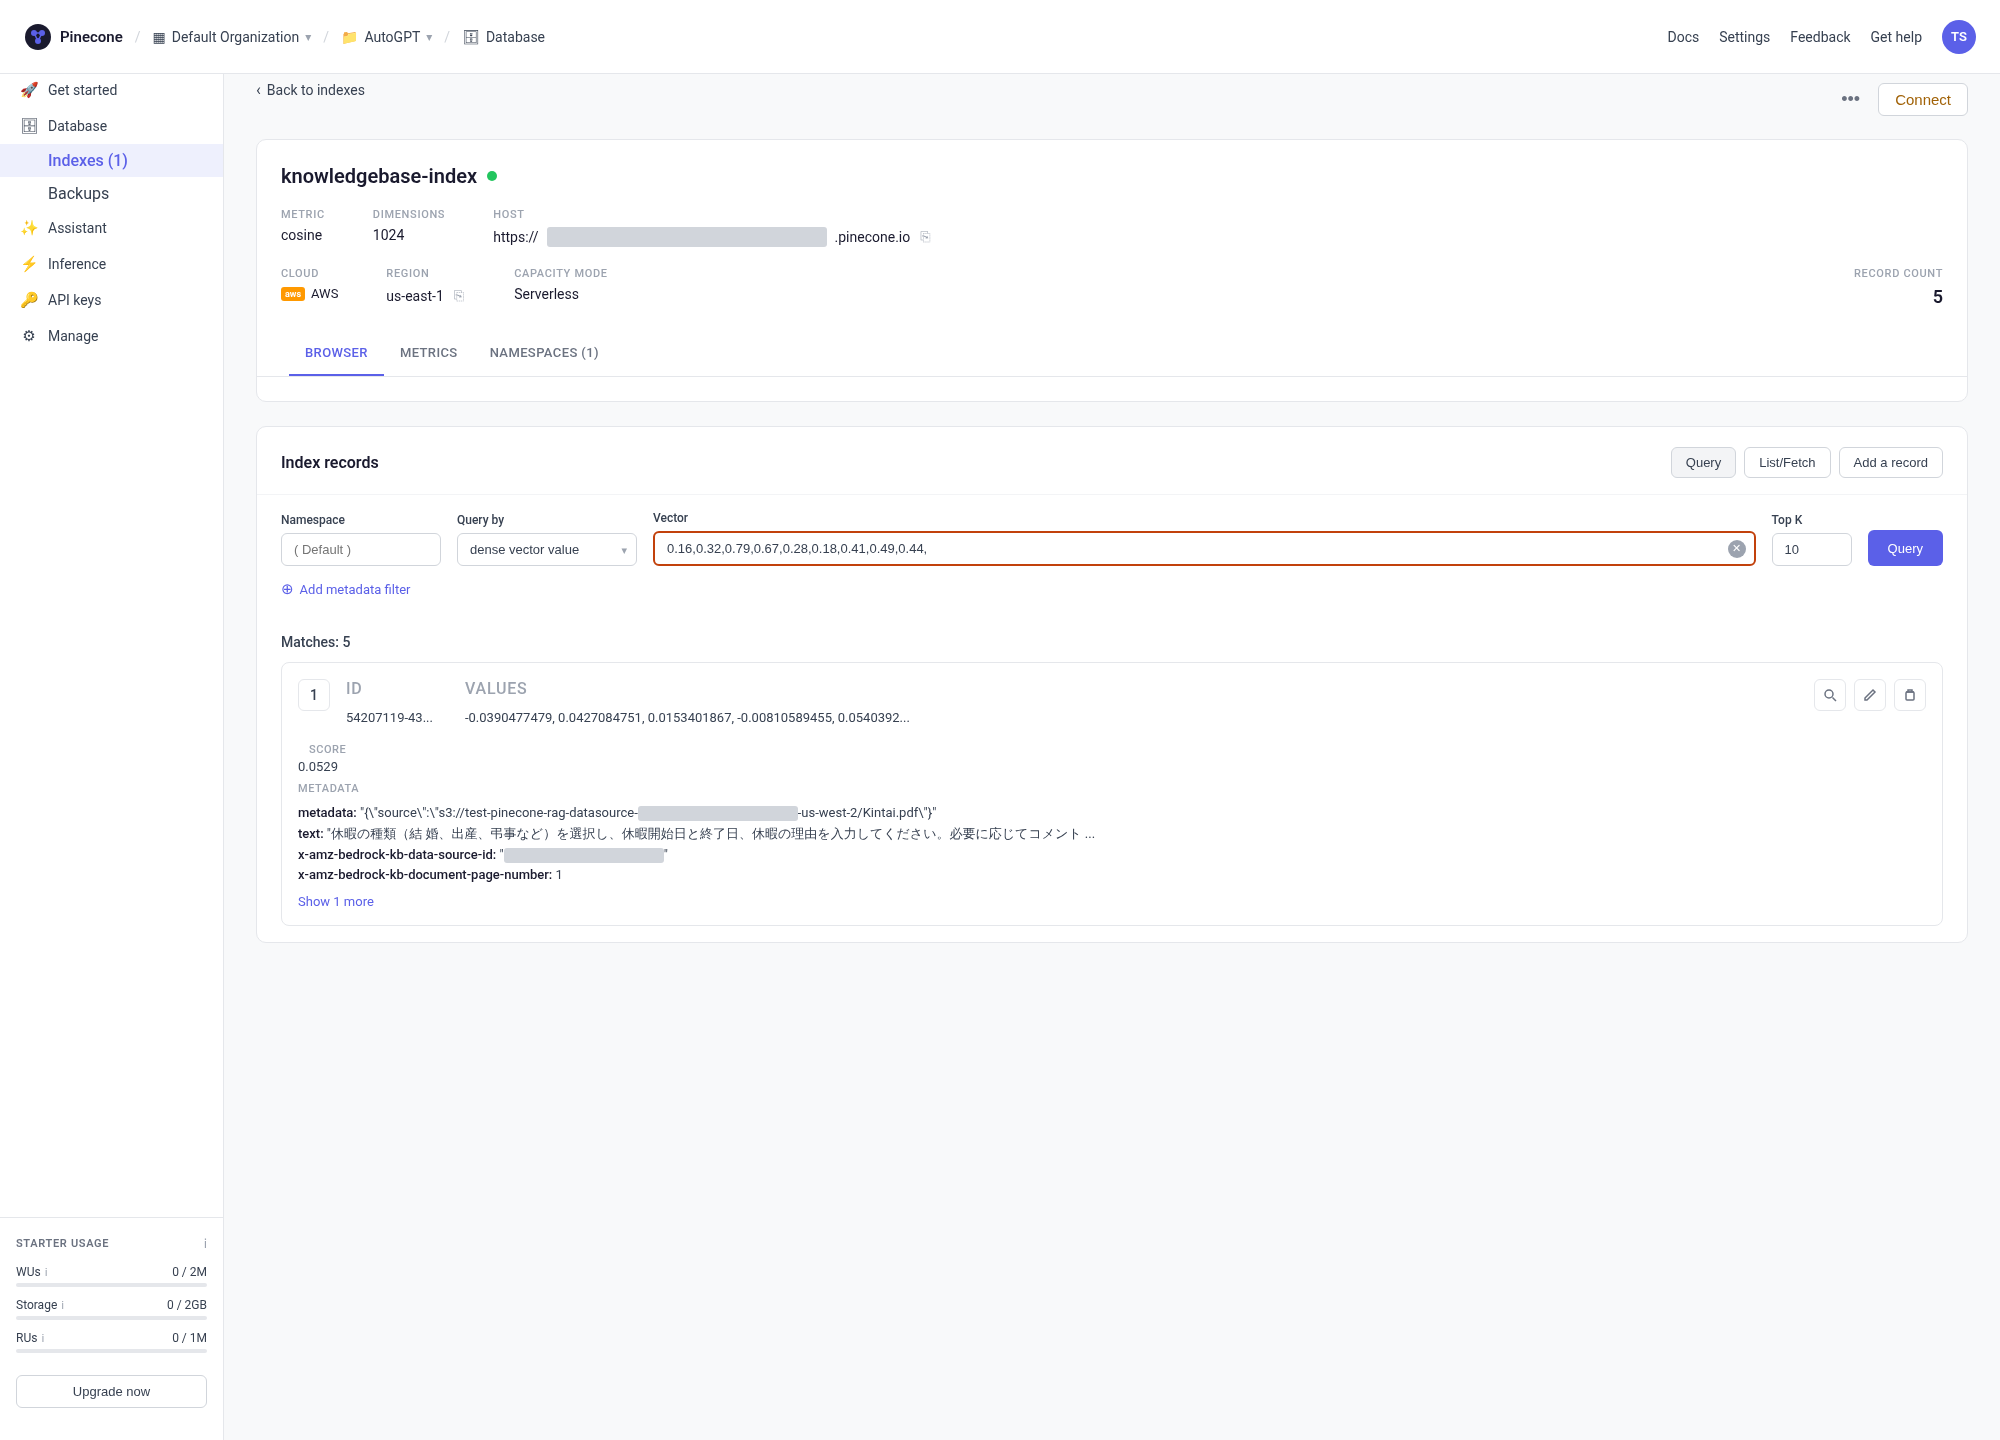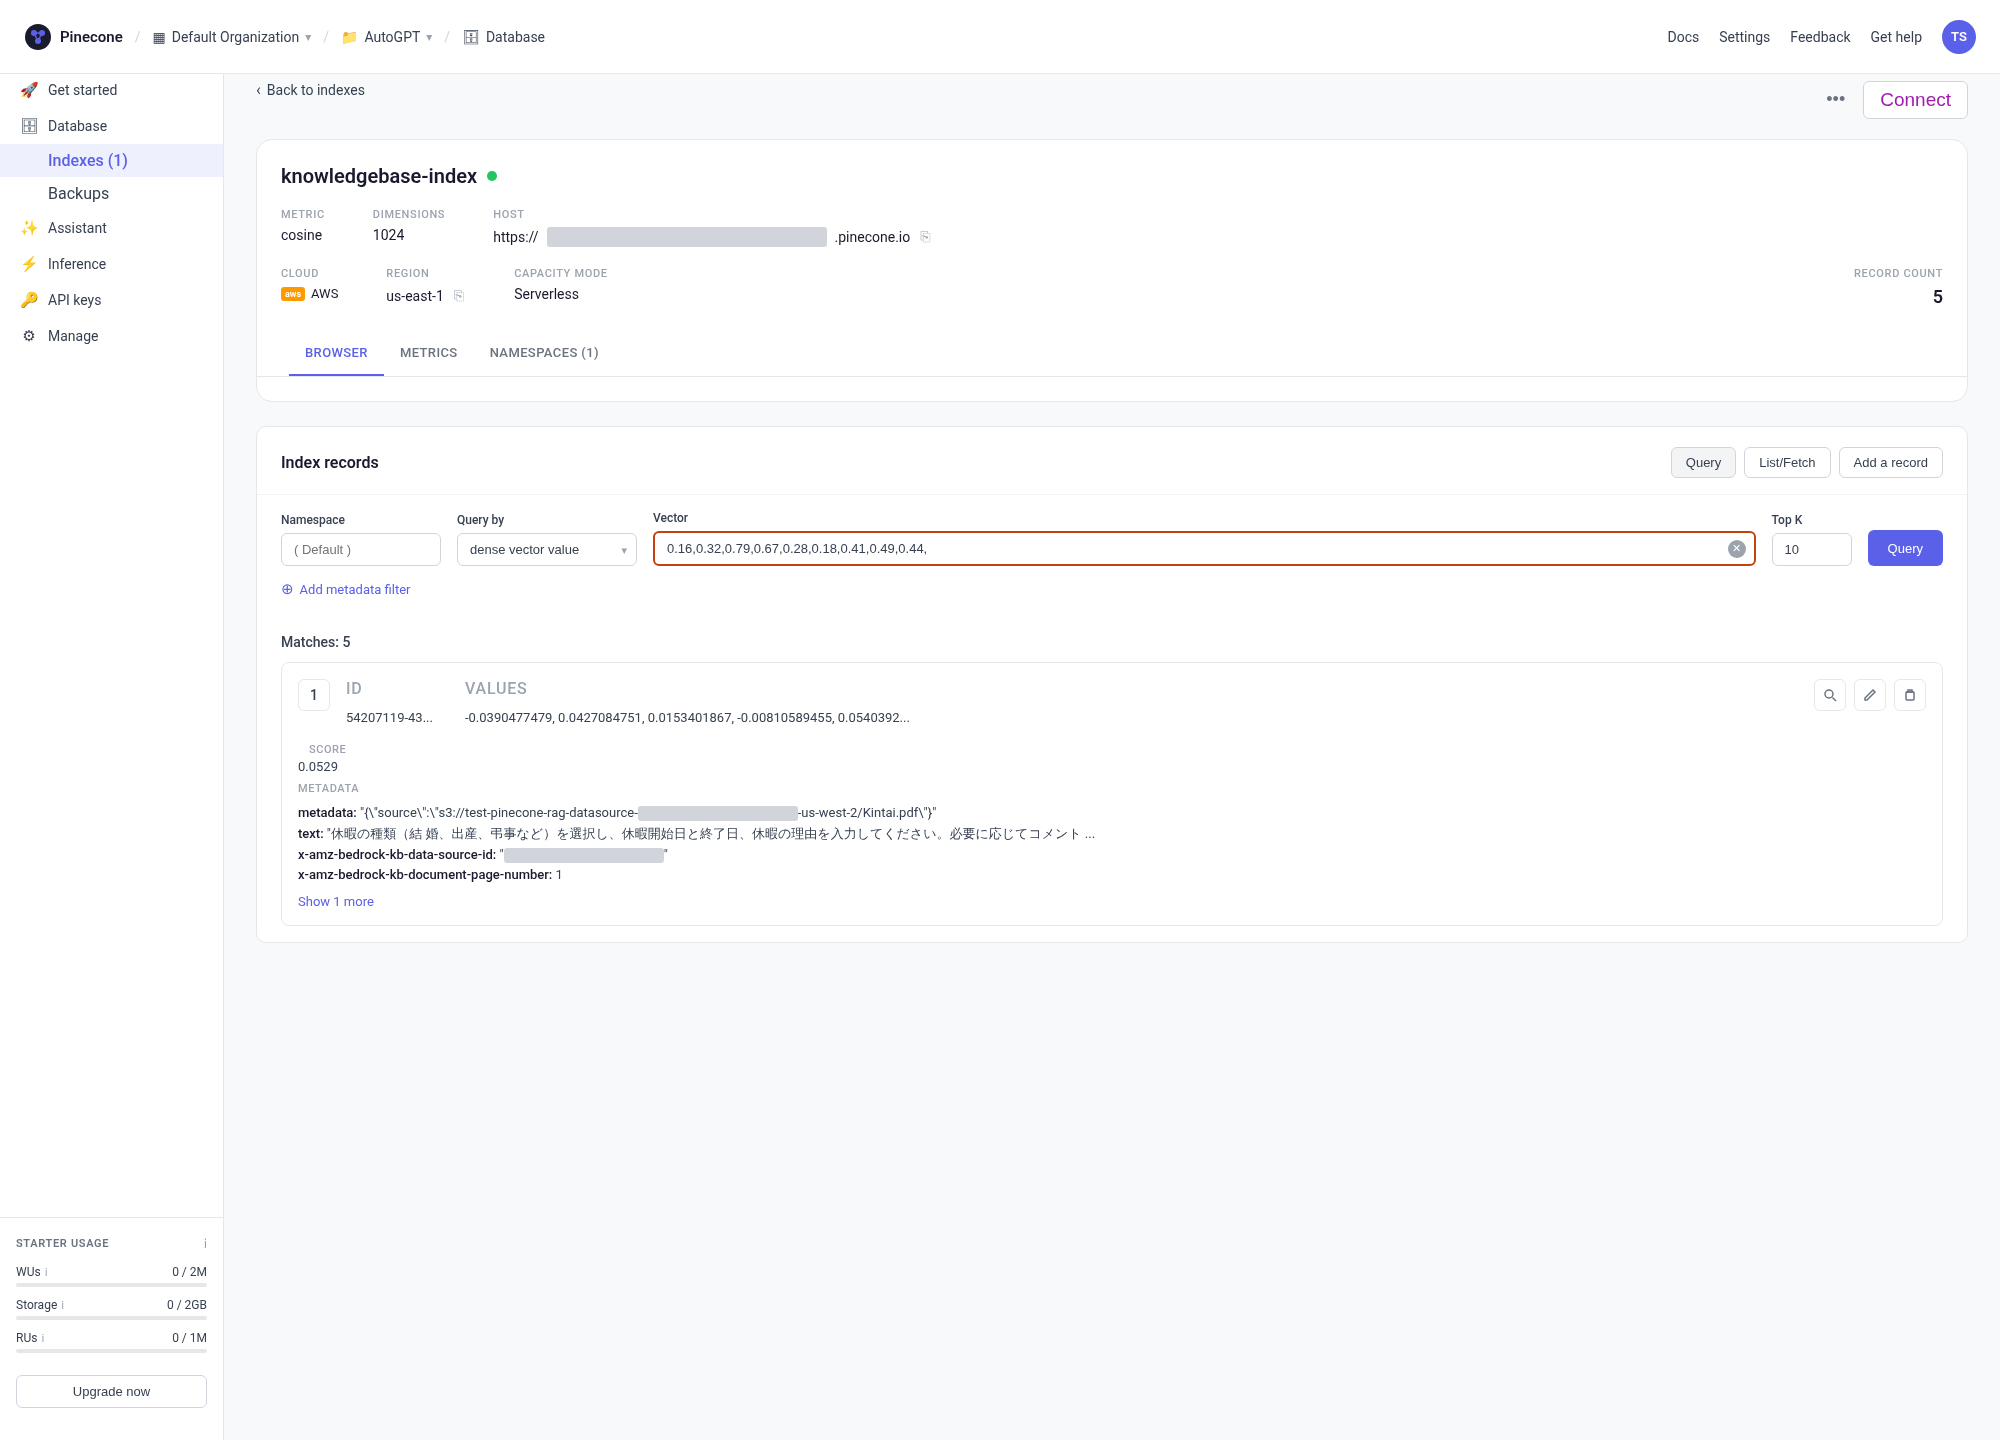--- a/index.html
+++ b/index.html
@@ -51,26 +51,26 @@
 
     
     .main { margin-left: 224px; flex: 1; padding: 0; overflow-y: auto; background: #f8f9fa; }
 
     .content-area { padding: 24px 32px; }
 
     
     .back-link { display: flex; align-items: center; gap: 6px; color: #374151; cursor: pointer; font-size: 14px; margin-bottom: 20px; text-decoration: none; }
 
     
-    .index-card { background: #fff; border: 1px solid #e5e7eb; border-radius: 16px; padding: 24px; margin-bottom: 0; }
+    .index-card { background: #fff; border: 1px solid #e5e7eb; border-radius: 10px; padding: 24px; margin-bottom: 0; }
     .index-title-row { display: flex; align-items: center; gap: 10px; }
     .index-title { font-size: 20px; font-weight: 600; color: #1a1a2e; }
     .status-dot { width: 10px; height: 10px; border-radius: 50%; background: #22c55e; }
     .more-btn { background: none; border: none; cursor: pointer; color: #6b7280; font-size: 18px; padding: 4px 8px; }
-    .connect-btn { background: #fff; border: 1px solid #d1d5db; border-radius: 6px; padding: 7px 16px; font-size: 19px; color: #a21caf; cursor: pointer; }
+    .connect-btn { background: #fff; border: 1px solid #d1d5db; border-radius: 6px; padding: 7px 16px; font-size: 15px; color: #a16207; cursor: pointer; }
     .meta-block { }
     .meta-label { font-size: 11px; color: #9ca3af; font-weight: 500; letter-spacing: 0.06em; text-transform: uppercase; margin-bottom: 6px; }
     .meta-value { font-size: 14px; color: #1a1a2e; display: flex; align-items: center; gap: 8px; }
     .meta-value.blurred { background: #d1d5db; border-radius: 3px; color: transparent; height: 20px; width: 280px; display: inline-block; }
     .copy-btn { background: none; border: none; cursor: pointer; color: #9ca3af; font-size: 13px; padding: 2px; }
     .aws-badge { display: flex; align-items: center; gap: 6px; font-size: 13px; }
     .aws-icon { background: #ff9900; color: #fff; font-size: 9px; font-weight: 700; padding: 2px 4px; border-radius: 3px; }
     .record-count-block { margin-left: auto; text-align: right; }
     .record-count-label { font-size: 11px; color: #9ca3af; font-weight: 500; letter-spacing: 0.06em; text-transform: uppercase; margin-bottom: 6px; }
     .record-count-value { font-size: 18px; font-weight: 600; color: #1a1a2e; }

